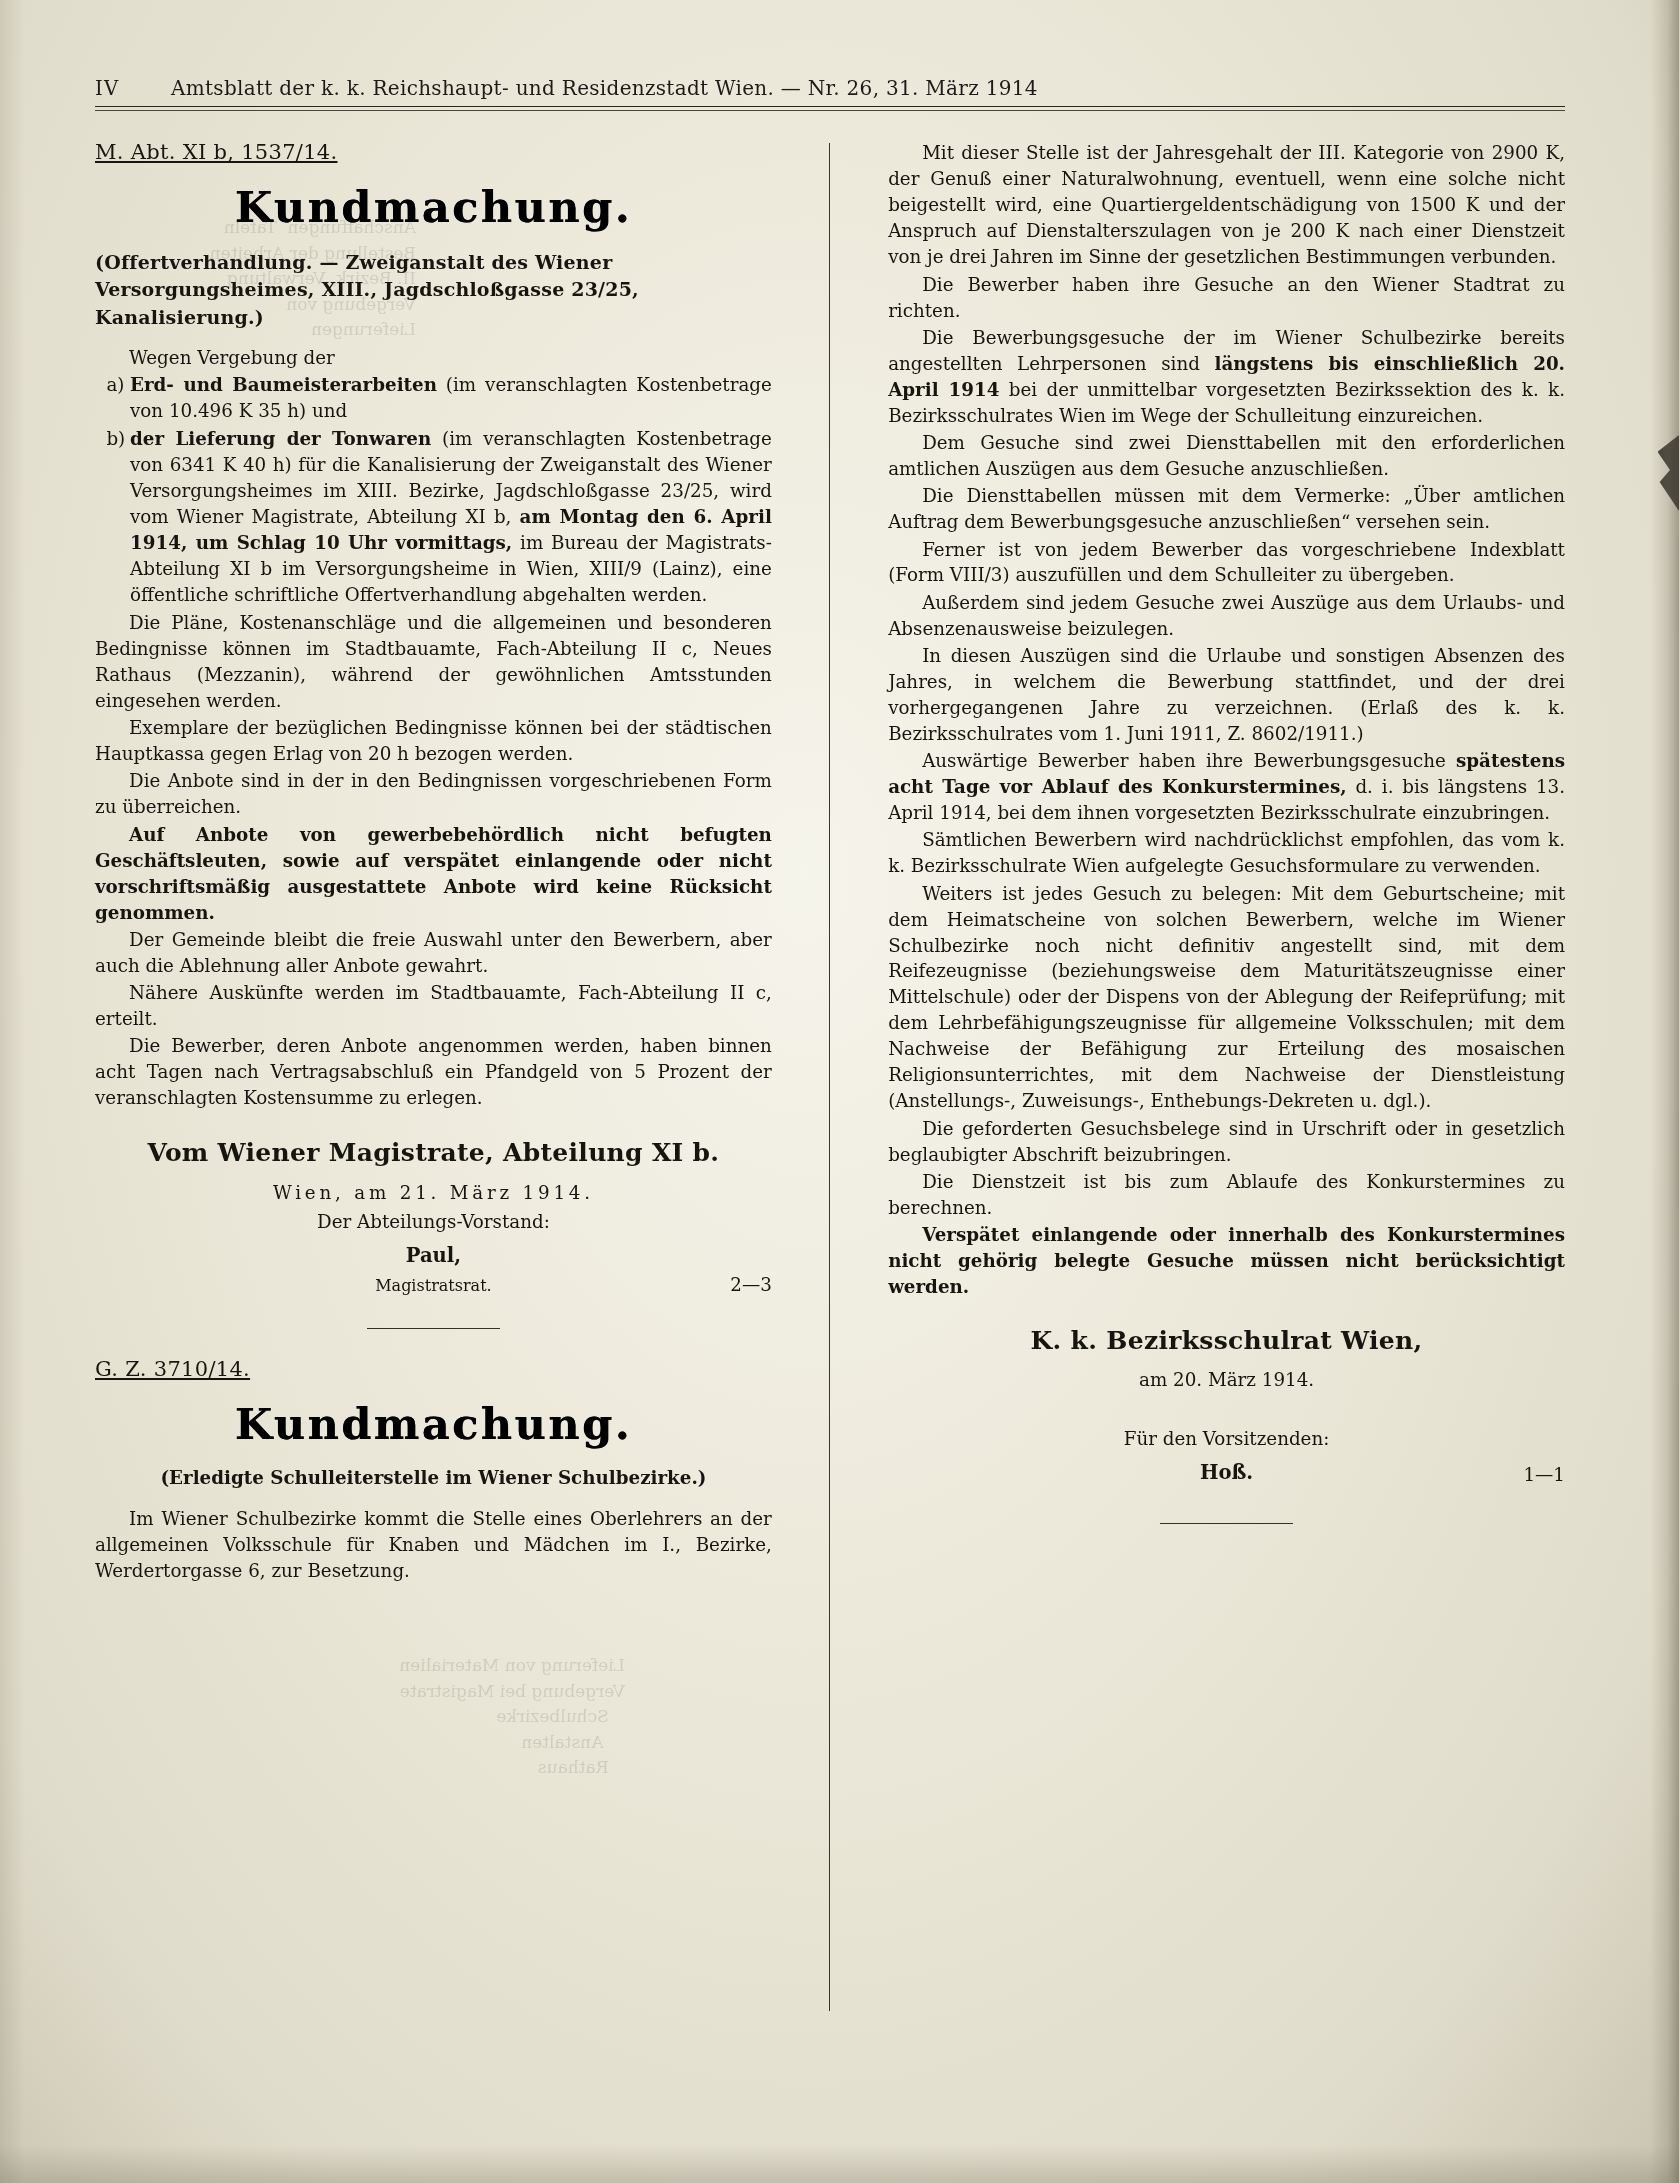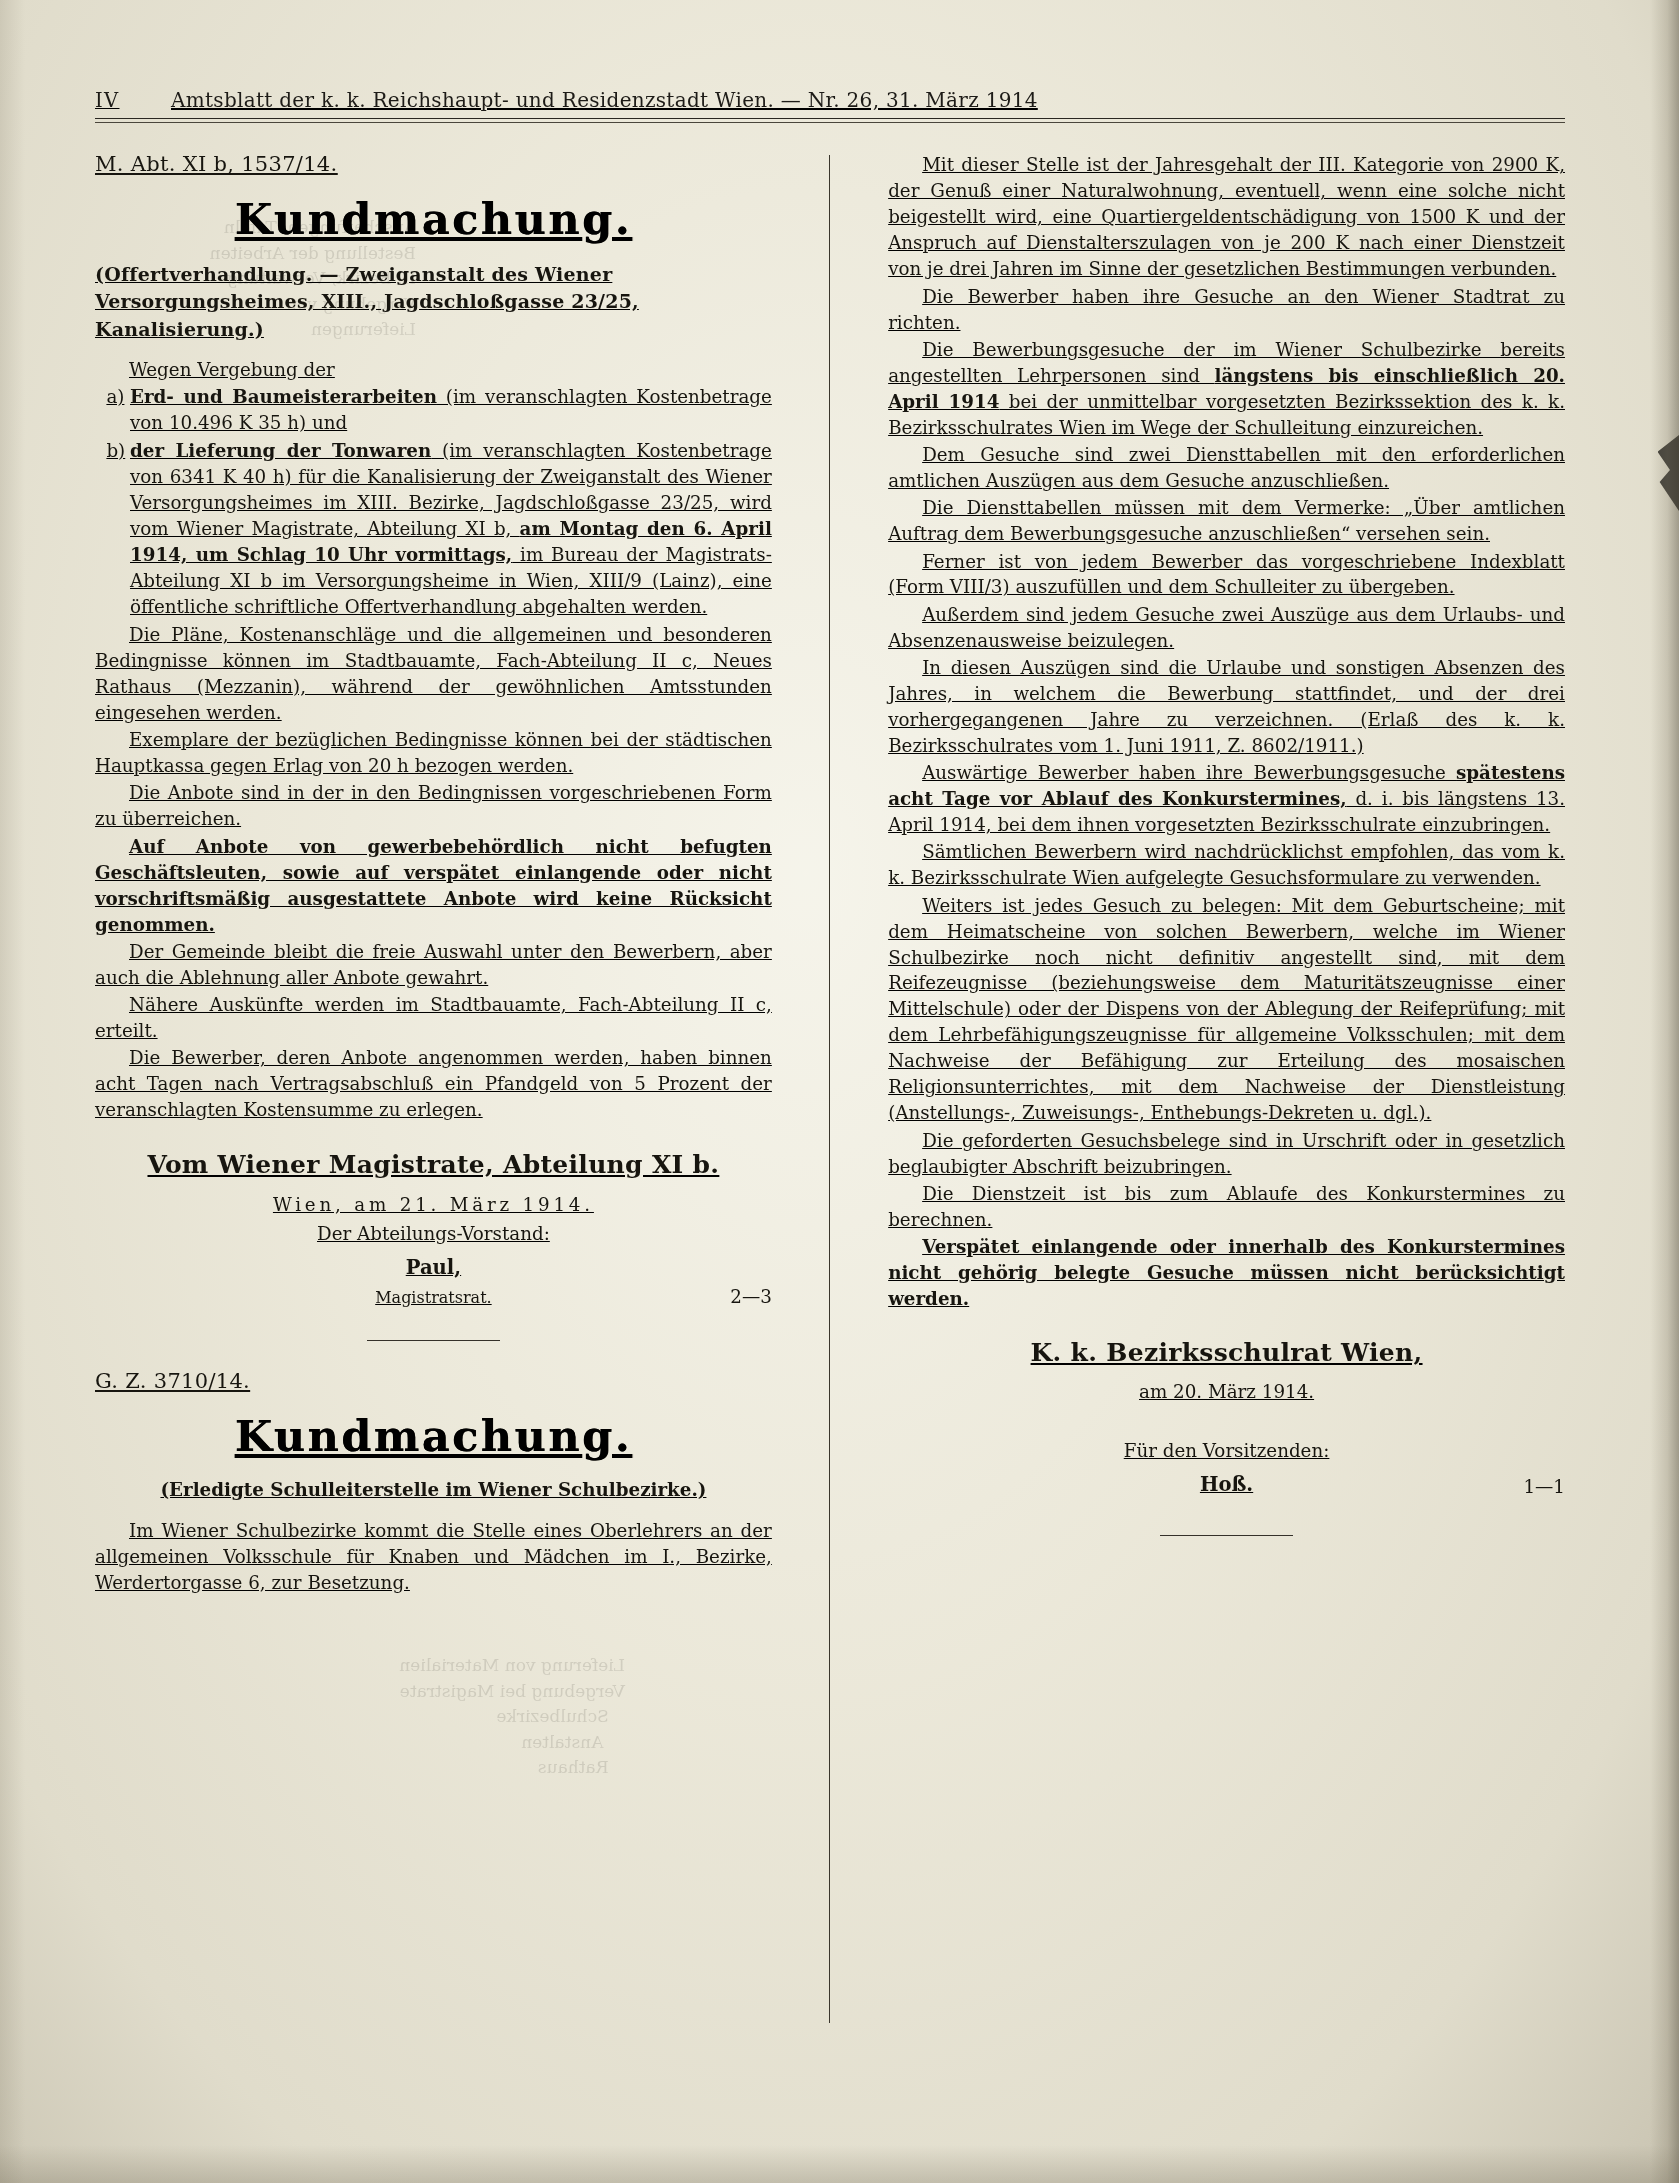--- a/index.html
+++ b/index.html
@@ -52,23 +52,22 @@
     width: 21.5px;
     height: 76px;
     background: #2b2a26;
     clip-path: polygon(100% 0%, 100% 100%, 10% 62%, 58% 46%, 0% 22%);
     opacity: 0.88;
   }
 
   .content {
     position: absolute;
     left: 95px;
-    top: 88px;
+    top: 76px;
     width: 1470px;
-    text-decoration: underline;
   }
 
   
   .head-row {
     display: flex;
     align-items: baseline;
     font-family: "DejaVu Serif", serif;
     color: #1d1b17;
   }
   .folio {

